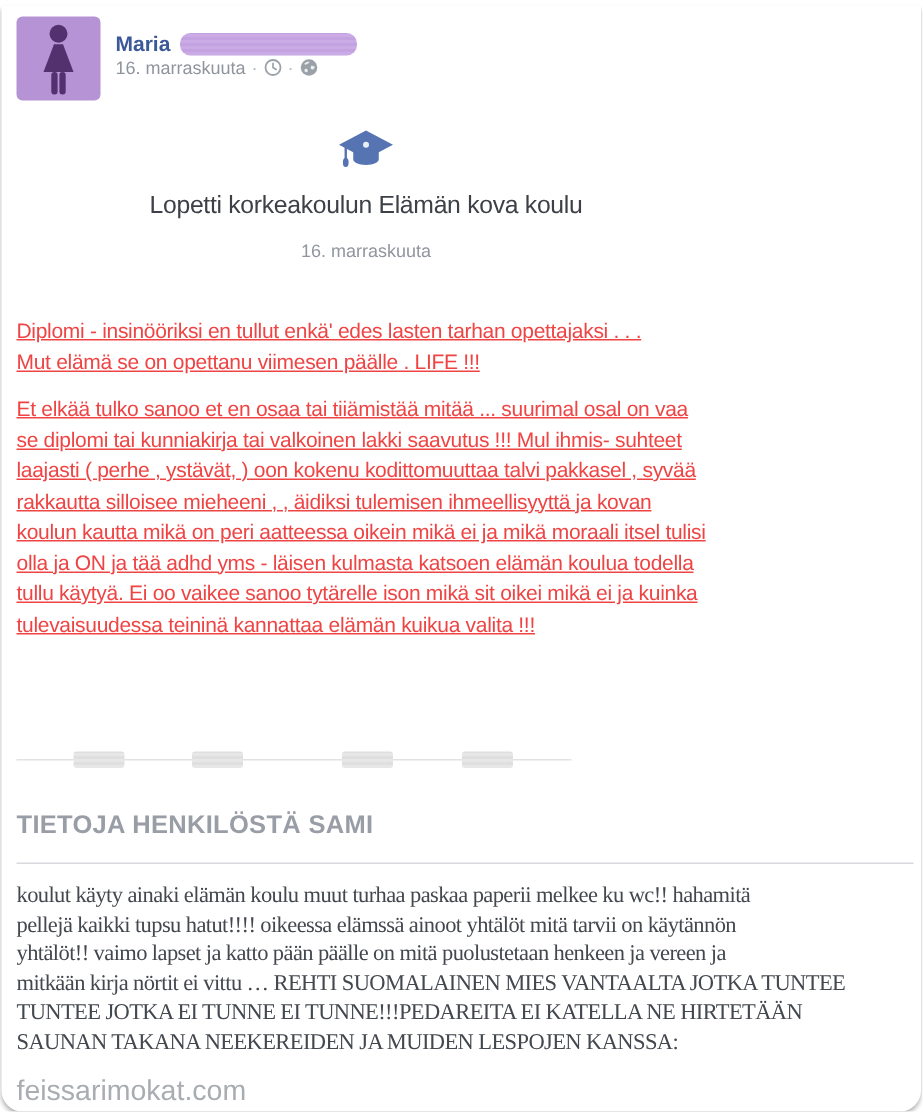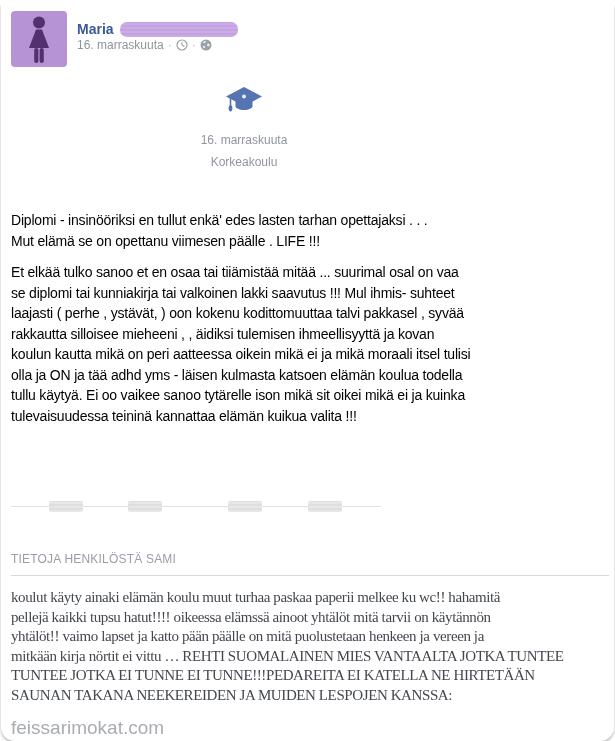--- a/index.html
+++ b/index.html
@@ -90,22 +90,23 @@
   .post-body {
     position: absolute;
     left: 10px; top: 206px;
     width: 480px;
   }
   .post-body p {
     margin: 0 0 11px 0;
     font-size: 14px;
     line-height: 20.5px;
     letter-spacing: -0.2px;
-    color: #000000;
+    color: #ef4444;
     white-space: pre-line;
+    text-decoration: underline;
   }
   
   .actions-row {
     position: absolute;
     left: 10px; top: 497px;
     width: 370px; height: 12px;
   }
   .actions-row .line {
     position: absolute;
     left: 0; right: 0; top: 5px;
@@ -118,24 +119,24 @@
     border-radius: 2px;
     background: repeating-linear-gradient(0deg, #e7e7e7 0 2px, #dfdfdf 2px 4px);
   }
   .rb1 { left: 38px; }
   .rb2 { left: 117px; }
   .rb3 { left: 217px; }
   .rb4 { left: 297px; }
   
   .about-header {
     position: absolute;
-    left: 10px; top: 548px;
-    margin: 0;
-    font-size: 12px;
-    font-weight: normal;
+    left: 10px; top: 536px;
+    margin: 0;
+    font-size: 17px;
+    font-weight: bold;
     letter-spacing: 0.2px;
     color: #989da6;
   }
   .about-hr {
     position: absolute;
     left: 10px; top: 571px;
     width: 598px;
     border: none;
     border-top: 1px solid #d7d9dd;
     margin: 0;
@@ -203,22 +204,22 @@
   <div class="life-event">
     <span class="cap">
       <svg viewBox="0 0 38 30" width="38" height="30">
         <path d="M19 10.5 L5.5 11.2 V20" stroke="#5673b2" stroke-width="1.6" fill="none"></path>
         <ellipse cx="5.5" cy="22.3" rx="1.9" ry="3.1" fill="#5673b2"></ellipse>
         <polygon points="19,1 37,10.5 19,20 1,10.5" fill="#5673b2"></polygon>
         <path d="M10.5 14.5 V20.5 C10.5 22 14.2 24 19 24 C23.8 24 27.5 22 27.5 20.5 V14.5 L19 19 Z" fill="#5673b2"></path>
         <circle cx="19" cy="10.5" r="2" fill="#e9eef7"></circle>
       </svg>
     </span>
+    <h1 class="le-title">Lopetti korkeakoulun Elämän kova koulu</h1>
     <div class="le-date">16. marraskuuta</div>
-    <div class="le-sub">Korkeakoulu</div>
   </div>
 
   <div class="post-body">
     <p>Diplomi - insinööriksi en tullut enkä' edes lasten tarhan opettajaksi . . .
 Mut elämä se on opettanu viimesen päälle . LIFE !!!</p>
     <p>Et elkää tulko sanoo et en osaa tai tiiämistää mitää ... suurimal osal on vaa
 se diplomi tai kunniakirja tai valkoinen lakki saavutus !!! Mul ihmis- suhteet
 laajasti ( perhe , ystävät, ) oon kokenu kodittomuuttaa talvi pakkasel , syvää
 rakkautta silloisee mieheeni , , äidiksi tulemisen ihmeellisyyttä ja kovan
 koulun kautta mikä on peri aatteessa oikein mikä ei ja mikä moraali itsel tulisi

